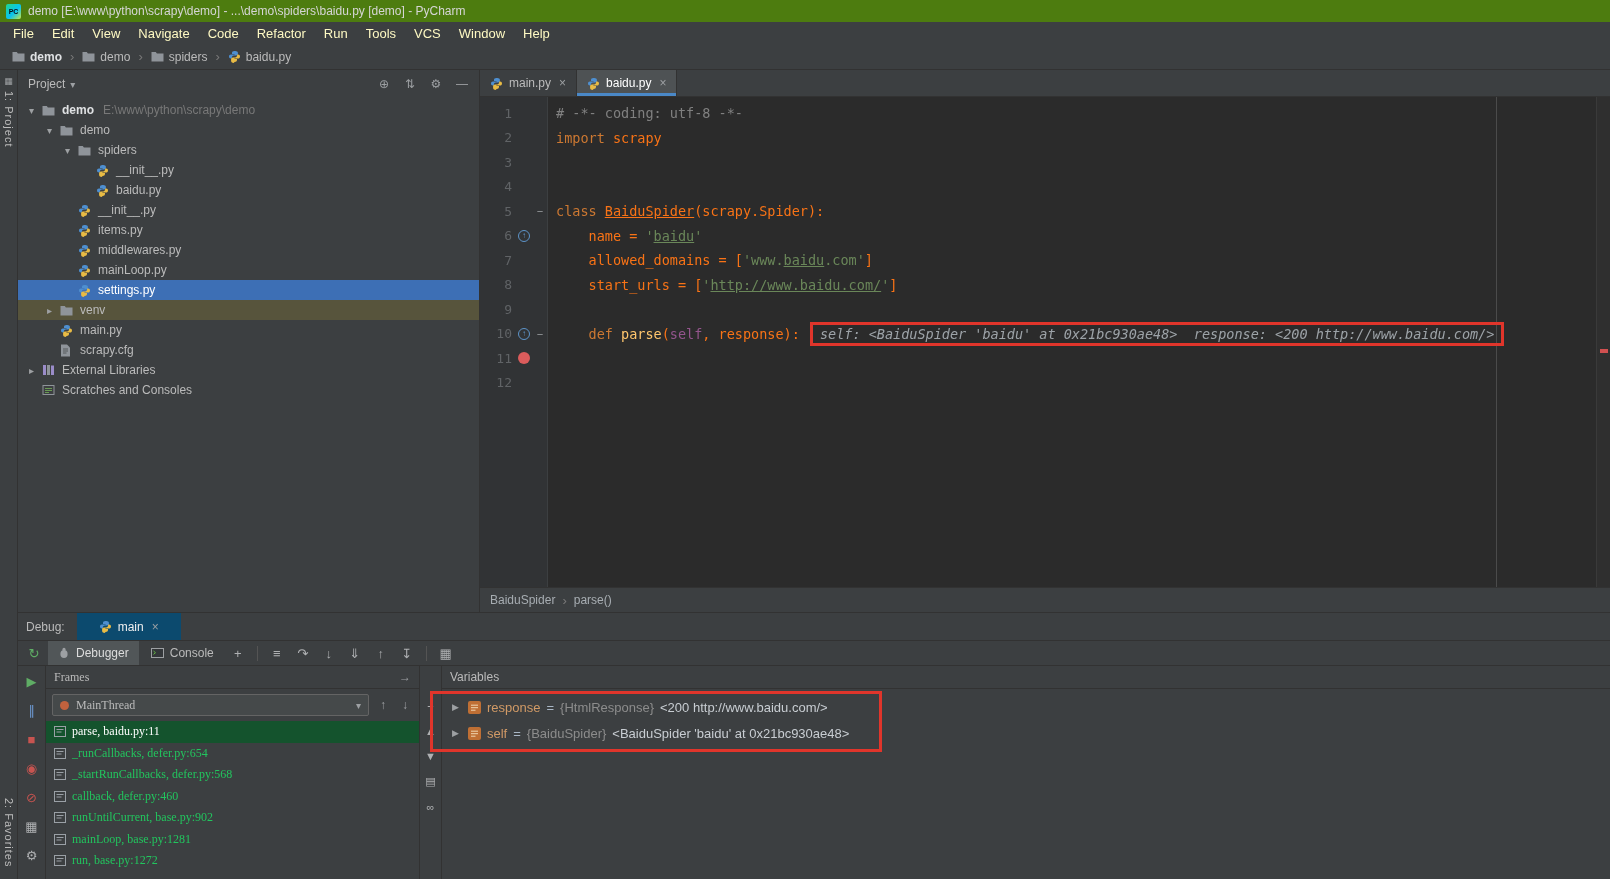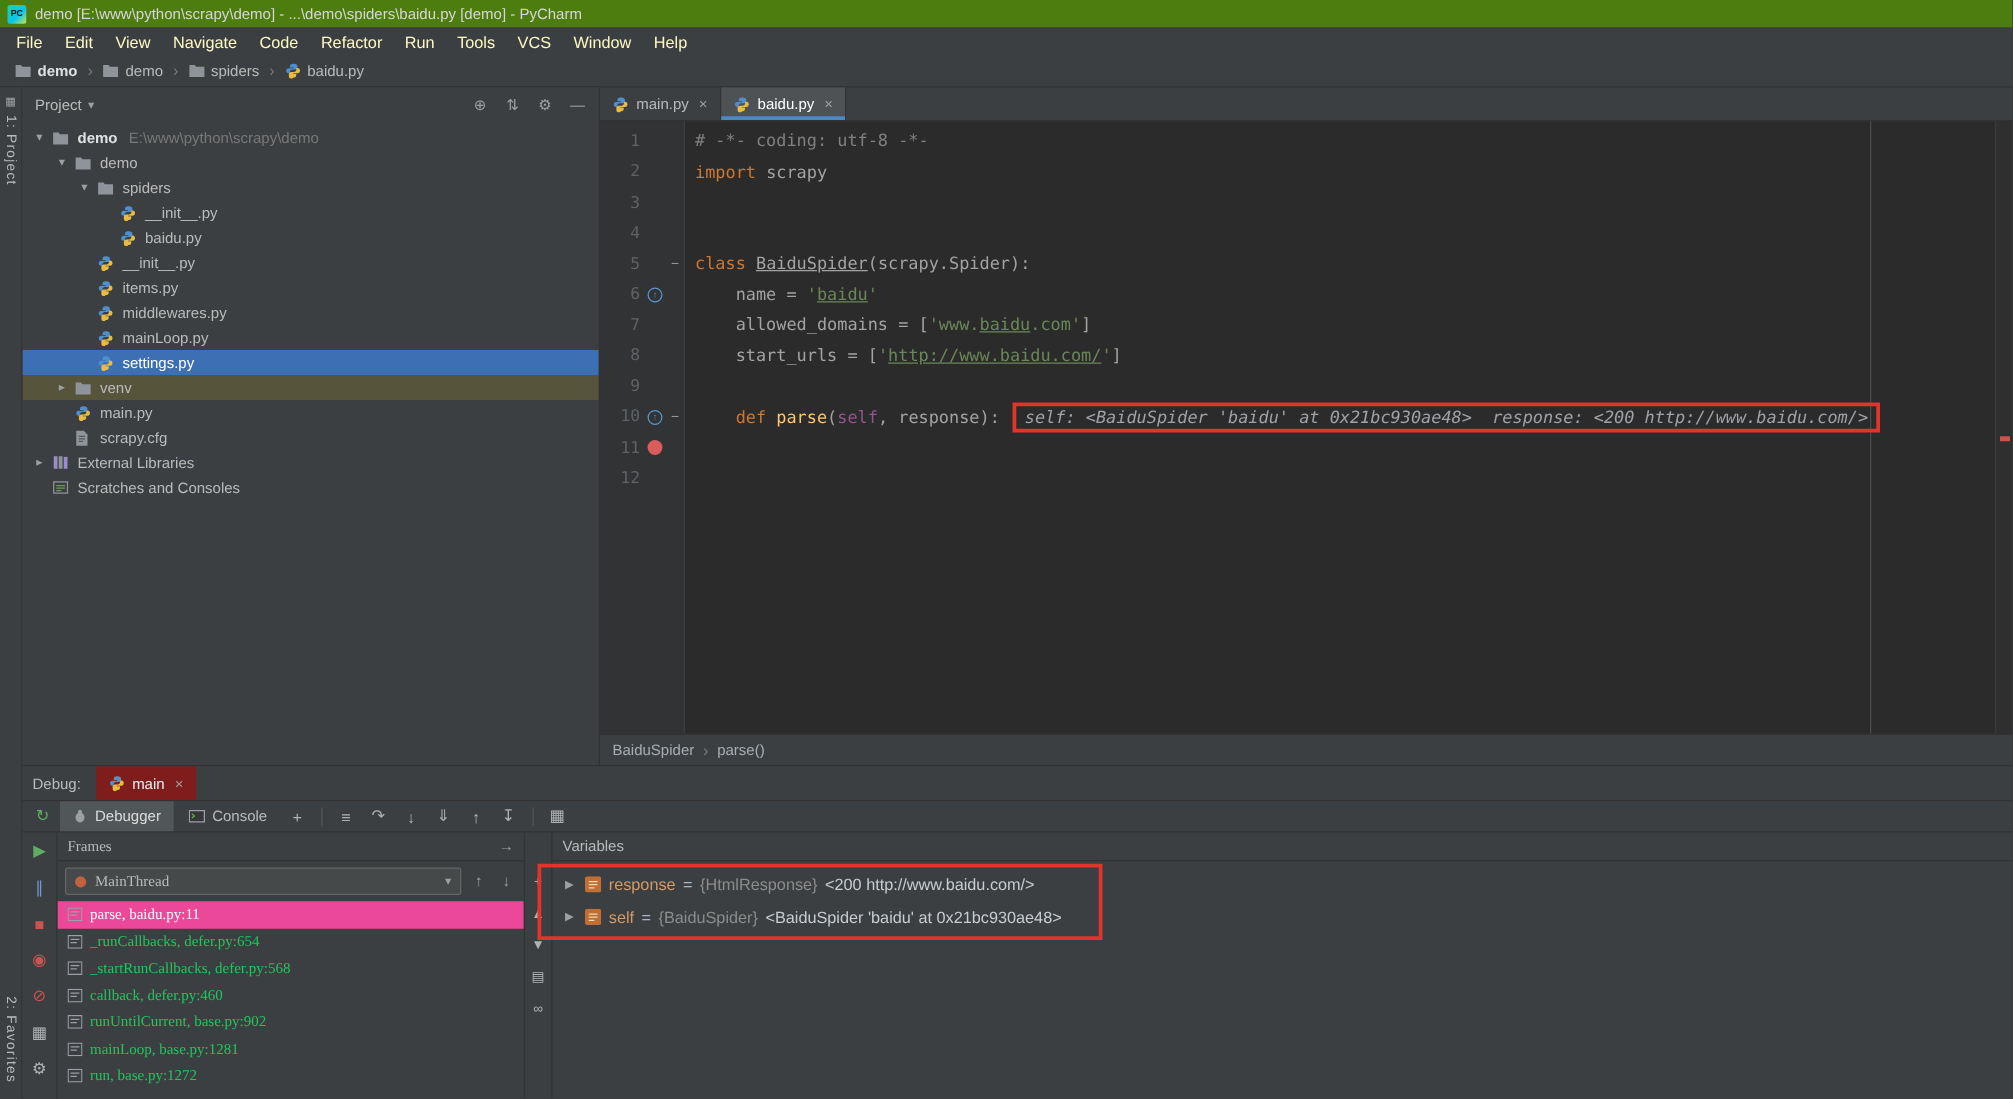--- a/index.html
+++ b/index.html
@@ -61,38 +61,38 @@
   .g-ico{width:18px;height:14px;flex:none;display:flex;justify-content:center;align-items:center;margin-left:3px;}
   .ovr{width:12px;height:12px;border:1px solid #5d94c9;border-radius:50%;color:#5d94c9;font-size:8px;line-height:10px;text-align:center;}
   .bp{width:12px;height:12px;border-radius:50%;background:#db5c5c;}
   .g-fold{flex:1;text-align:center;color:#9da0a3;font-size:11px;}
   .code{flex:1;padding:4px 0 0 8px;position:relative;font:13.5px/24.5px "DejaVu Sans Mono",monospace;min-width:0;overflow:hidden;}
   .guide{position:absolute;top:0;bottom:0;left:948px;width:1px;background:#4b4b4b;}
   .e-row{height:24.5px;white-space:pre;position:relative;}
   .e-row.exec{background:#3d6fb5;margin-left:-8px;padding-left:8px;}
   .c-comment{color:#808080;}
   .c-kw{color:#cc7832;}
-  .c-plain{color:#a3a3a3;}
+  .c-plain{color:#f97316;}
   .c-str{color:#6a8759;}
   .c-u{text-decoration:underline;}
   .c-fn{color:#ffc66d;}
   .c-self{color:#94558d;}
   .c-dbg{color:#9da3a8;font-style:italic;}
   .red-box{border:3px solid #e0352b;}
   .dbg-box{display:inline-block;margin-left:10px;padding:0 7px;line-height:18.5px;vertical-align:top;position:relative;z-index:3;}
   .bulb{position:absolute;left:10px;top:6px;width:11px;height:11px;border-radius:50%;background:#d9b64e;box-shadow:inset 0 -3px 0 #8a6d1f;}
   .stripe{width:14px;flex:none;background:#2f2f2f;border-left:1px solid #3a3a3a;position:relative;}
   .stripe-mark{position:absolute;left:3px;top:252px;width:8px;height:4px;background:#d05050;}
   .ed-crumbs{height:25px;background:#3c3f41;border-top:1px solid #323232;display:flex;align-items:center;gap:7px;padding-left:10px;font-size:12px;color:#a7adb2;flex:none;}
 
   
   .debug{flex:1;border-top:1px solid #323232;display:flex;flex-direction:column;min-height:0;background:#3c3f41;}
   .dbg-header{height:27px;flex:none;display:flex;align-items:center;padding-left:8px;gap:12px;}
   .dbg-label{color:#bbb;font-size:12px;}
-  .session-tab{display:flex;align-items:center;gap:6px;background:#7f1d1d;height:100%;padding:0 10px;font-size:12px;color:#eee;}
+  .session-tab{display:flex;align-items:center;gap:6px;background:#0c4a6e;height:100%;padding:0 22px;font-size:12px;color:#eee;}
   .dbg-toolbar{height:26px;flex:none;border-top:1px solid #323232;border-bottom:1px solid #323232;display:flex;align-items:center;padding-left:4px;gap:2px;}
   .tbi{width:24px;height:22px;display:flex;align-items:center;justify-content:center;color:#afb1b3;font-size:13px;}
   .tbi.green{color:#5fad65;}
   .dtab{height:100%;display:flex;align-items:center;gap:6px;padding:0 10px;color:#bbb;font-size:12px;}
   .dtab.active{background:#515658;color:#ddd;}
   .tb-sep{width:1px;height:15px;background:#545454;margin:0 5px;}
   .dbg-content{flex:1;display:flex;min-height:0;}
   .dbg-actions{width:28px;flex:none;border-right:1px solid #323232;display:flex;flex-direction:column;align-items:center;padding-top:6px;gap:11px;}
   .da{width:18px;height:18px;display:flex;align-items:center;justify-content:center;font-size:13px;color:#afb1b3;}
   .da.green{color:#5fad65;}
@@ -101,21 +101,21 @@
   .frames{width:374px;flex:none;border-right:1px solid #323232;display:flex;flex-direction:column;overflow:hidden;font-family:Liberation Serif, serif;}
   .panel-h{height:23px;flex:none;display:flex;align-items:center;padding:0 8px;color:#bbb;font-size:12px;border-bottom:1px solid #323232;}
   .pin{margin-left:auto;color:#9da0a3;font-size:12px;}
   .thread-row{height:32px;display:flex;align-items:center;padding:0 6px;gap:6px;flex:none;}
   .thread-dd{flex:1;height:22px;border:1px solid #646464;background:#45494a;border-radius:2px;display:flex;align-items:center;gap:7px;padding:0 7px;color:#bbb;font-size:12px;}
   .th-dot{width:9px;height:9px;border-radius:50%;background:#c1623e;flex:none;}
   .dd-caret{margin-left:auto;color:#9da0a3;font-size:10px;}
   .th-arrow{color:#9da0a3;font-size:12px;width:16px;text-align:center;}
   .framelist{flex:1;}
   .f-row{height:21.5px;display:flex;align-items:center;gap:6px;padding-left:8px;font-size:12px;color:#22c55e;white-space:nowrap;}
-  .f-row.selected{background:#ec4899;color:#fff;}
+  .f-row.selected{background:#14532d;color:#fff;}
   .mini-strip{width:22px;flex:none;border-right:1px solid #323232;display:flex;flex-direction:column;align-items:center;padding-top:34px;gap:13px;}
   .ms{color:#afb1b3;font-size:11px;}
   .variables{flex:1;position:relative;display:flex;flex-direction:column;min-width:0;}
   .varlist{padding-top:5px;}
   .v-row{height:26px;display:flex;align-items:center;gap:6px;padding-left:10px;font-size:13px;white-space:nowrap;}
   .v-arrow{color:#9da0a3;font-size:9px;width:10px;flex:none;}
   .v-ico{display:inline-flex;flex:none;}
   .v-name{color:#d19a66;}
   .v-eq{color:#a9b7c6;}
   .v-type{color:#8c8c8c;}

